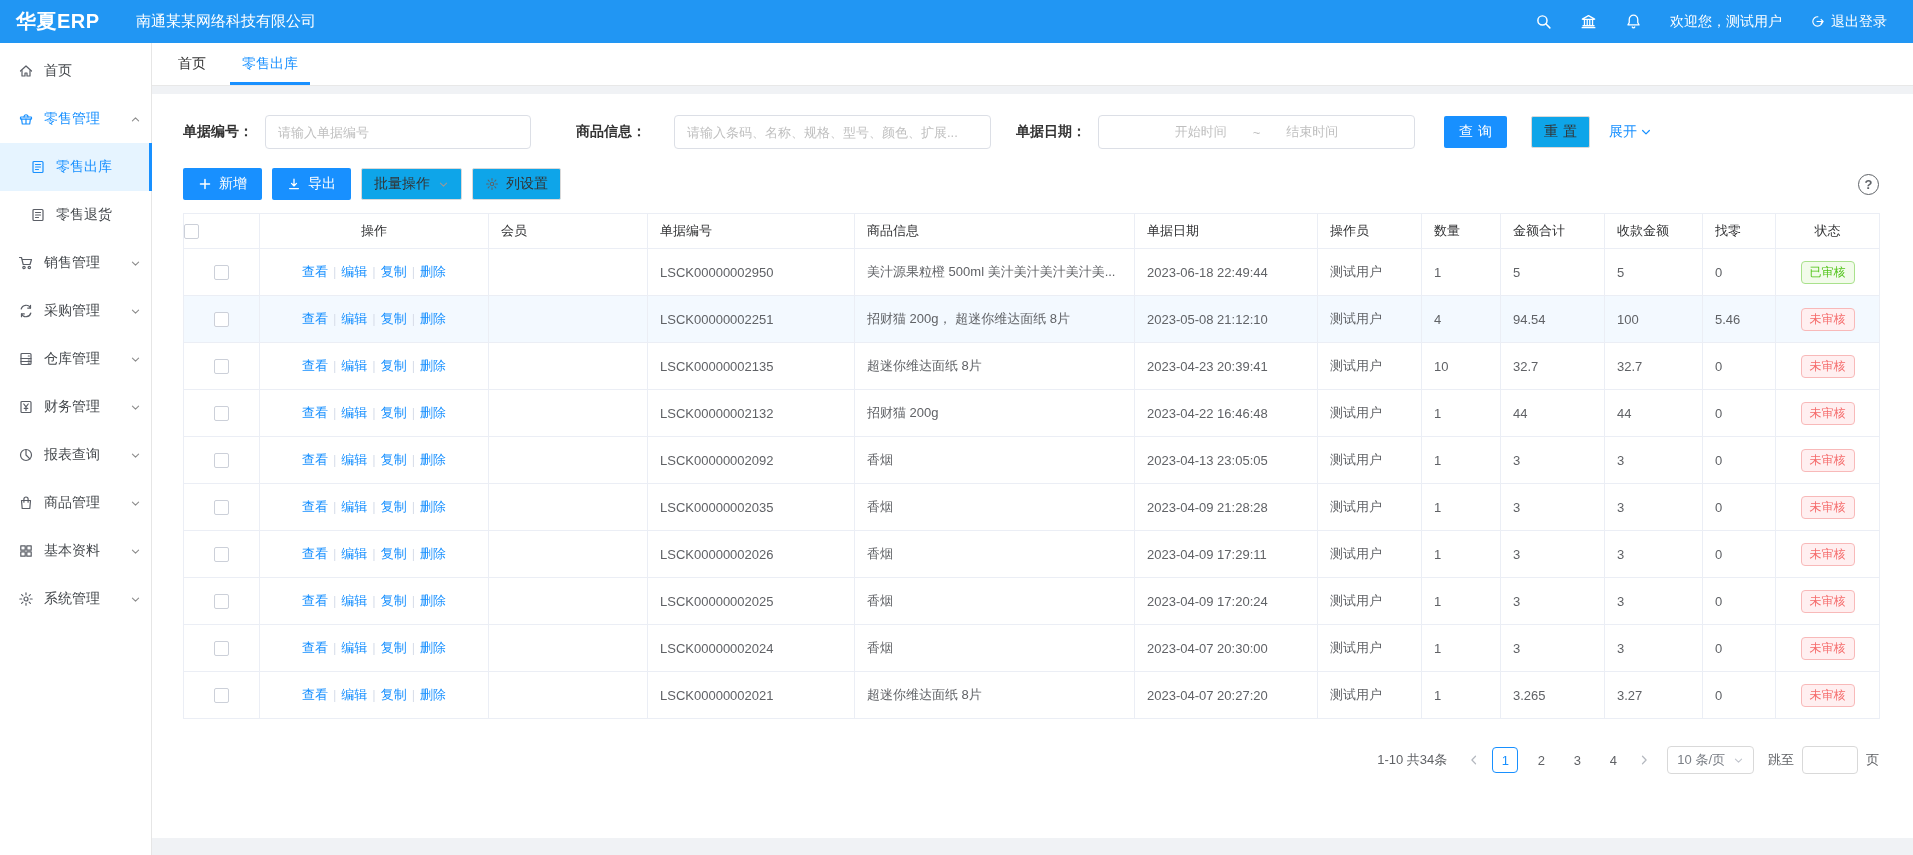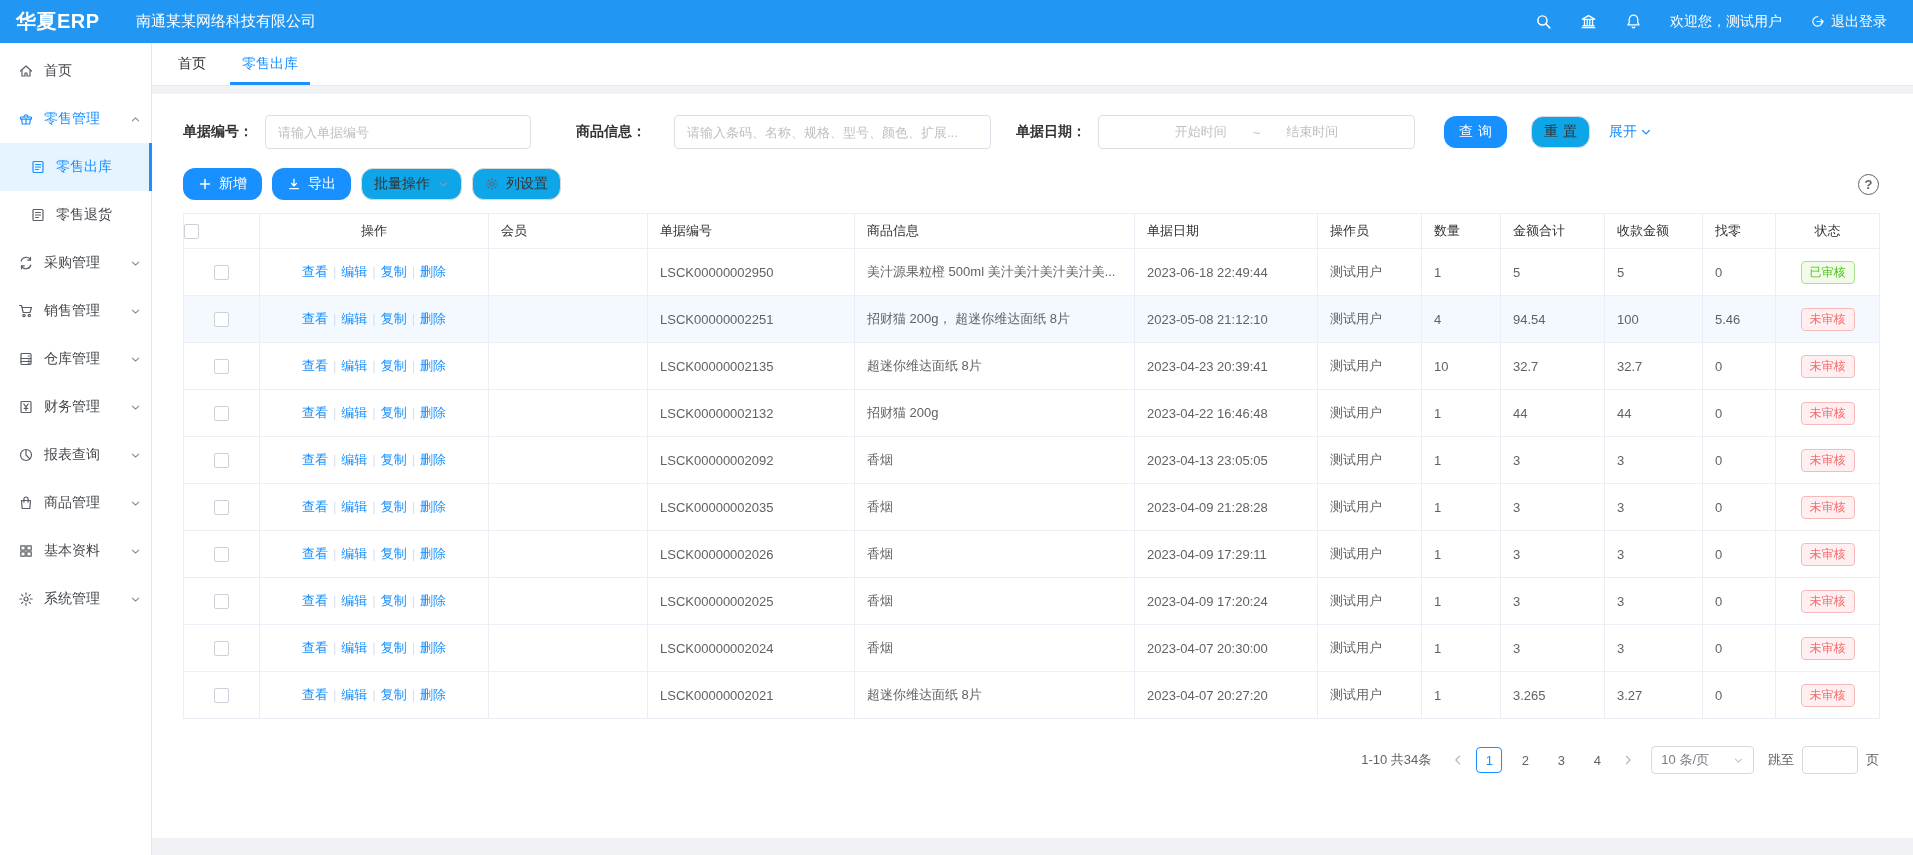--- a/index.html
+++ b/index.html
@@ -42,21 +42,21 @@
   
   .filter-row { display:flex; align-items:center; padding-top:21px; font-size:14px; color:#333; }
   .f-label { font-weight:bold; white-space:nowrap; }
   .text-input { height:34px; border:1px solid #dcdfe6; border-radius:4px; padding:0 12px; font-size:13px; color:#333; outline:none; font-family:inherit; }
   .text-input::placeholder { color:#bfbfbf; }
   .in-bill { width:266px; margin-left:12px; }
   .lbl-goods { margin-left:45px; }
   .in-goods { width:317px; margin-left:28px; }
   .lbl-date { margin-left:25px; }
   .date-range { width:317px; height:34px; border:1px solid #dcdfe6; border-radius:4px; margin-left:12px; display:flex; align-items:center; justify-content:center; gap:26px; font-size:13px; color:#bfbfbf; cursor:pointer; }
-  .btn { height:32px; border-radius:12px; font-size:14px; cursor:pointer; font-family:inherit; display:inline-flex; align-items:center; }
+  .btn { height:32px; border-radius:2px; font-size:14px; cursor:pointer; font-family:inherit; display:inline-flex; align-items:center; }
   .btn-primary { background:#1890ff; color:#fff; border:none; padding:0 15px; }
   .btn-default { background:#0ea5e9; color:#333; border:1px solid #d9d9d9; padding:0 12px; }
   .btn-search { margin-left:29px; letter-spacing:5px; padding:0 10px 0 15px; }
   .btn-reset { margin-left:24px; letter-spacing:5px; padding:0 7px 0 12px; }
   .expand-link { margin-left:19px; color:#1890ff; display:flex; align-items:center; gap:3px; cursor:pointer; }
   .expand-link svg { width:12px; height:12px; }
 
   
   .toolbar { display:flex; align-items:center; margin-top:19px; gap:10px; }
   .btn .b-icon { display:flex; margin-right:7px; }
@@ -81,21 +81,21 @@
   .badge.unapproved { color:#f56c6c; background:#ffeff0; border:1px solid #f8b9b9; }
   tr.row-hl td { background:#f3f9ff; }
 
   
   .pagination { display:flex; align-items:center; justify-content:flex-end; margin-top:27px; font-size:13px; color:#606266; }
   .pg-total { margin-right:14px; }
   .pg-arrow { color:#b4b8bf; display:flex; padding:0 7px; cursor:pointer; }
   .pg-arrow svg { width:12px; height:12px; }
   .pg-num { min-width:26px; height:26px; margin:0 5px; display:inline-flex; align-items:center; justify-content:center; border-radius:4px; cursor:pointer; }
   .pg-num.current { border:1px solid #1890ff; color:#1890ff; }
-  .pg-size { height:28px; border:1px solid #d9d9d9; border-radius:4px; margin-left:10px; padding:0 9px; display:flex; align-items:center; gap:24px; color:#7a7e85; cursor:pointer; }
+  .pg-size { height:28px; border:1px solid #d9d9d9; border-radius:4px; margin-left:10px; padding:0 9px; display:flex; align-items:center; gap:8px; color:#7a7e85; cursor:pointer; }
   .pg-size svg { width:11px; height:11px; color:#c0c4cc; }
   .pg-jump-label { margin-left:14px; }
   .pg-jump-input { width:56px; height:28px; border:1px solid #d9d9d9; border-radius:4px; margin-left:8px; outline:none; padding:0 6px; font-family:inherit; }
   .pg-jump-suffix { margin-left:8px; }
 </style>
 </head>
 <body>
 
 <div class="app">
 
@@ -175,40 +175,40 @@
                   <rect x="3" y="2.5" width="10" height="11" rx="1" fill="none" stroke="currentColor" stroke-width="1.2" stroke-linecap="round" stroke-linejoin="round"></rect>
                   <path d="M5.5 5.5h5M5.5 8h5M5.5 10.5h3" fill="none" stroke="currentColor" stroke-width="1.2" stroke-linecap="round" stroke-linejoin="round"></path>
                 </svg>
               </span>
               <span>零售退货</span>
             </div>
           </div>
           <div class="side-item">
             <span class="s-icon">
               <svg viewBox="0 0 16 16">
-                <path d="M3.2 6a5 5 0 0 1 9.3-1M12.8 10a5 5 0 0 1-9.3 1" fill="none" stroke="currentColor" stroke-width="1.2" stroke-linecap="round" stroke-linejoin="round"></path>
-                <path d="M12.5 2.3v2.8h-2.8M3.5 13.7v-2.8h2.8" fill="none" stroke="currentColor" stroke-width="1.2" stroke-linecap="round" stroke-linejoin="round"></path>
-              </svg>
-            </span>
-            <span>采购管理</span>
-            <span class="chev">
-              <svg viewBox="0 0 16 16">
-                <path d="M3.5 6 8 10.5 12.5 6" fill="none" stroke="currentColor" stroke-width="1.6" stroke-linecap="round" stroke-linejoin="round"></path>
-              </svg>
-            </span>
-          </div>
-          <div class="side-item">
-            <span class="s-icon">
-              <svg viewBox="0 0 16 16">
                 <path d="M1.5 2.5h2l1.7 7h6.8l1.5-5H4.1" fill="none" stroke="currentColor" stroke-width="1.2" stroke-linecap="round" stroke-linejoin="round"></path>
                 <circle cx="6" cy="12.5" r="1.2" fill="none" stroke="currentColor" stroke-width="1.2" stroke-linecap="round" stroke-linejoin="round"></circle>
                 <circle cx="11.3" cy="12.5" r="1.2" fill="none" stroke="currentColor" stroke-width="1.2" stroke-linecap="round" stroke-linejoin="round"></circle>
               </svg>
             </span>
             <span>销售管理</span>
+            <span class="chev">
+              <svg viewBox="0 0 16 16">
+                <path d="M3.5 6 8 10.5 12.5 6" fill="none" stroke="currentColor" stroke-width="1.6" stroke-linecap="round" stroke-linejoin="round"></path>
+              </svg>
+            </span>
+          </div>
+          <div class="side-item">
+            <span class="s-icon">
+              <svg viewBox="0 0 16 16">
+                <path d="M3.2 6a5 5 0 0 1 9.3-1M12.8 10a5 5 0 0 1-9.3 1" fill="none" stroke="currentColor" stroke-width="1.2" stroke-linecap="round" stroke-linejoin="round"></path>
+                <path d="M12.5 2.3v2.8h-2.8M3.5 13.7v-2.8h2.8" fill="none" stroke="currentColor" stroke-width="1.2" stroke-linecap="round" stroke-linejoin="round"></path>
+              </svg>
+            </span>
+            <span>采购管理</span>
             <span class="chev">
               <svg viewBox="0 0 16 16">
                 <path d="M3.5 6 8 10.5 12.5 6" fill="none" stroke="currentColor" stroke-width="1.6" stroke-linecap="round" stroke-linejoin="round"></path>
               </svg>
             </span>
           </div>
           <div class="side-item">
             <span class="s-icon">
               <svg viewBox="0 0 16 16">
                 <rect x="3" y="2.5" width="10" height="11" rx="1" fill="none" stroke="currentColor" stroke-width="1.2" stroke-linecap="round" stroke-linejoin="round"></rect>

